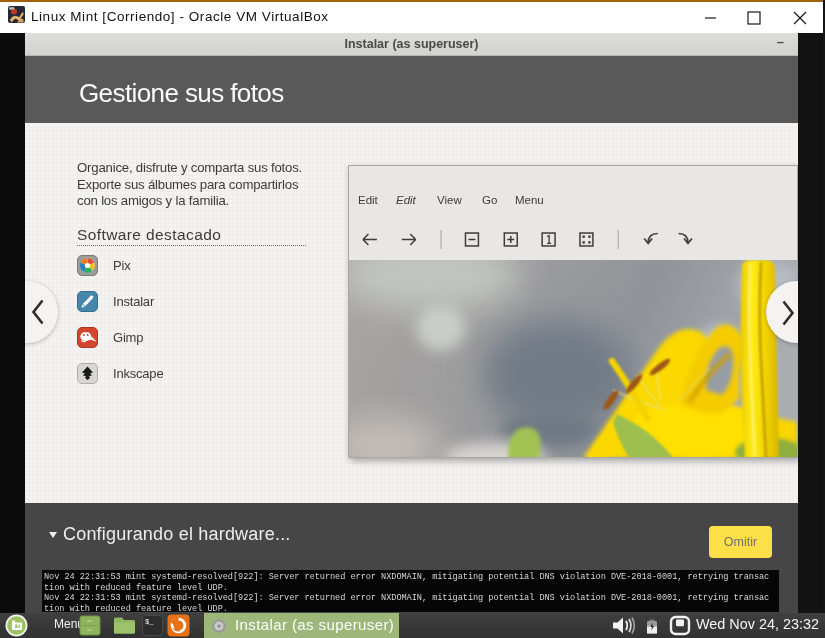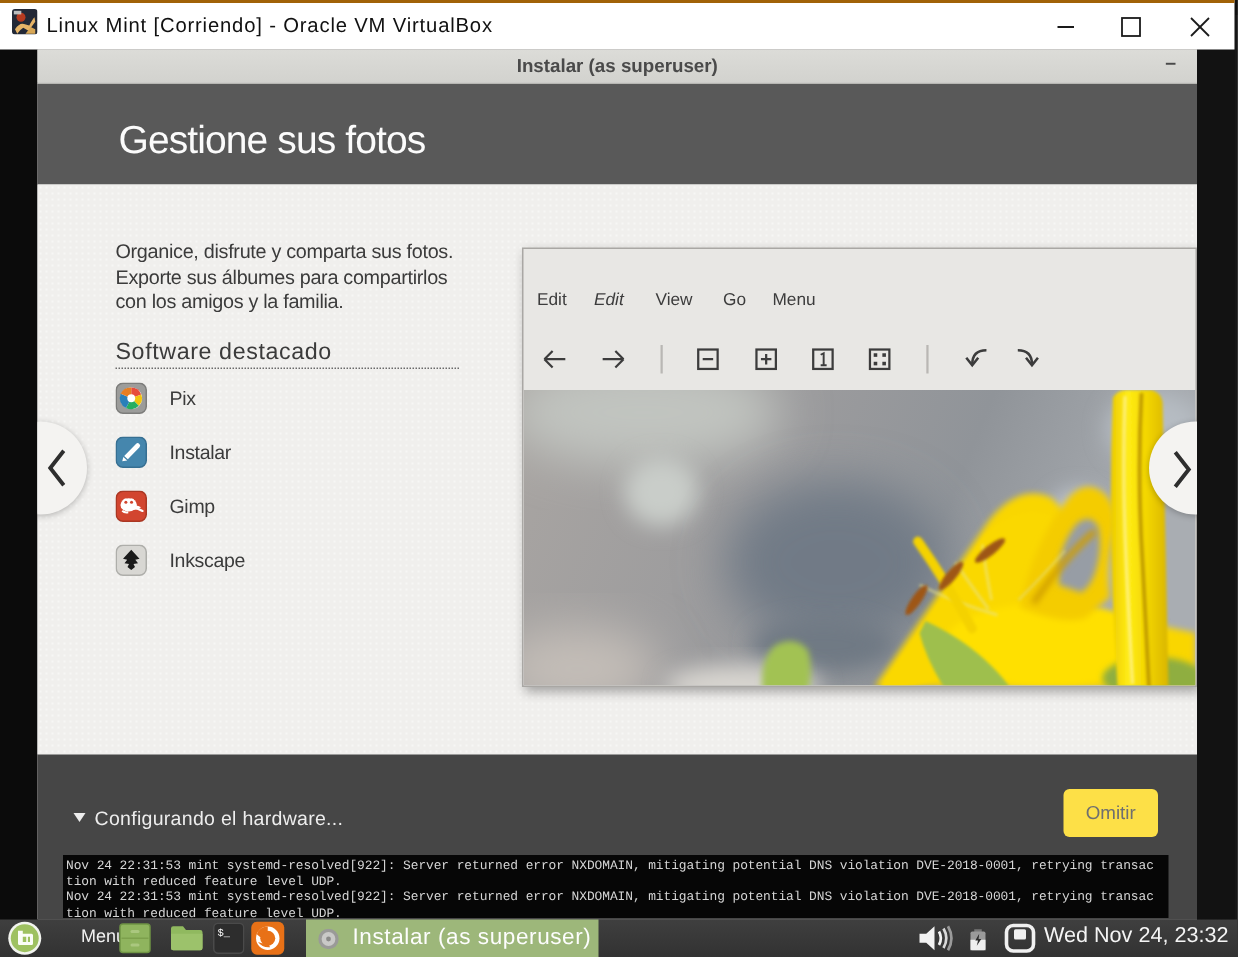--- a/index.html
+++ b/index.html
@@ -33,21 +33,21 @@
   
   #pix{position:absolute;left:323px;top:42px;width:450px;height:293px;background:#e8e7e4;border:1px solid #a9a7a4;box-sizing:border-box;box-shadow:2px 3px 7px rgba(0,0,0,0.32);}
   #pixmenu{position:absolute;left:0;top:0;width:100%;height:47px;}
   #pixmenu span{position:absolute;top:28px;font-size:11.5px;color:#3c3c3c;}
   #pixtool{position:absolute;left:0;top:47px;width:100%;height:47px;}
   #photo{position:absolute;left:0px;top:94px;width:448px;height:197px;overflow:hidden;}
   
   .circ{position:absolute;width:62px;height:62px;border-radius:50%;background:#f4f3f1;box-shadow:0 1px 4px rgba(0,0,0,0.25);}
   
   #wbottom{position:absolute;left:0;top:470px;width:100%;height:110px;background:#464646;}
-  #cfg{position:absolute;left:24px;top:35px;font-size:13px;color:#ededed;letter-spacing:0.2px;}
+  #cfg{position:absolute;left:24px;top:21px;font-size:18px;color:#ededed;letter-spacing:0.2px;}
   #cfg .tri{display:inline-block;width:0;height:0;border-left:4.5px solid transparent;border-right:4.5px solid transparent;border-top:6px solid #ededed;margin-right:6px;vertical-align:2px;}
   #omitir{position:absolute;left:684px;top:23px;width:63px;height:32px;background:#fde047;border-radius:4px;font-size:12.5px;color:#6f6f6f;text-align:center;line-height:32px;}
   #term{position:absolute;left:17px;top:67px;width:737px;height:42px;background:#060606;overflow:hidden;font-family:"Liberation Mono",monospace;font-size:8.6px;line-height:10.6px;letter-spacing:-0.05px;color:#d6d6d6;white-space:nowrap;padding:2px 0 0 2px;box-sizing:border-box;}
   
   #taskbar{position:absolute;left:0;top:613px;width:825px;height:25px;background:linear-gradient(#3f3f3f,#323232);}
   #menutext{position:absolute;left:42px;top:4px;font-size:12px;color:#f2f2f2;margin-left:12px;}
   #taskbtn{position:absolute;left:204px;top:0px;width:195px;height:25px;background:#9db77a;}
   #taskbtn .lb{position:absolute;left:31px;top:3px;font-size:15px;color:#fdfdfd;white-space:nowrap;letter-spacing:0.4px;}
   #clock{position:absolute;left:696px;top:3px;font-size:14.4px;color:#f4f4f4;white-space:nowrap;}
 </style>

